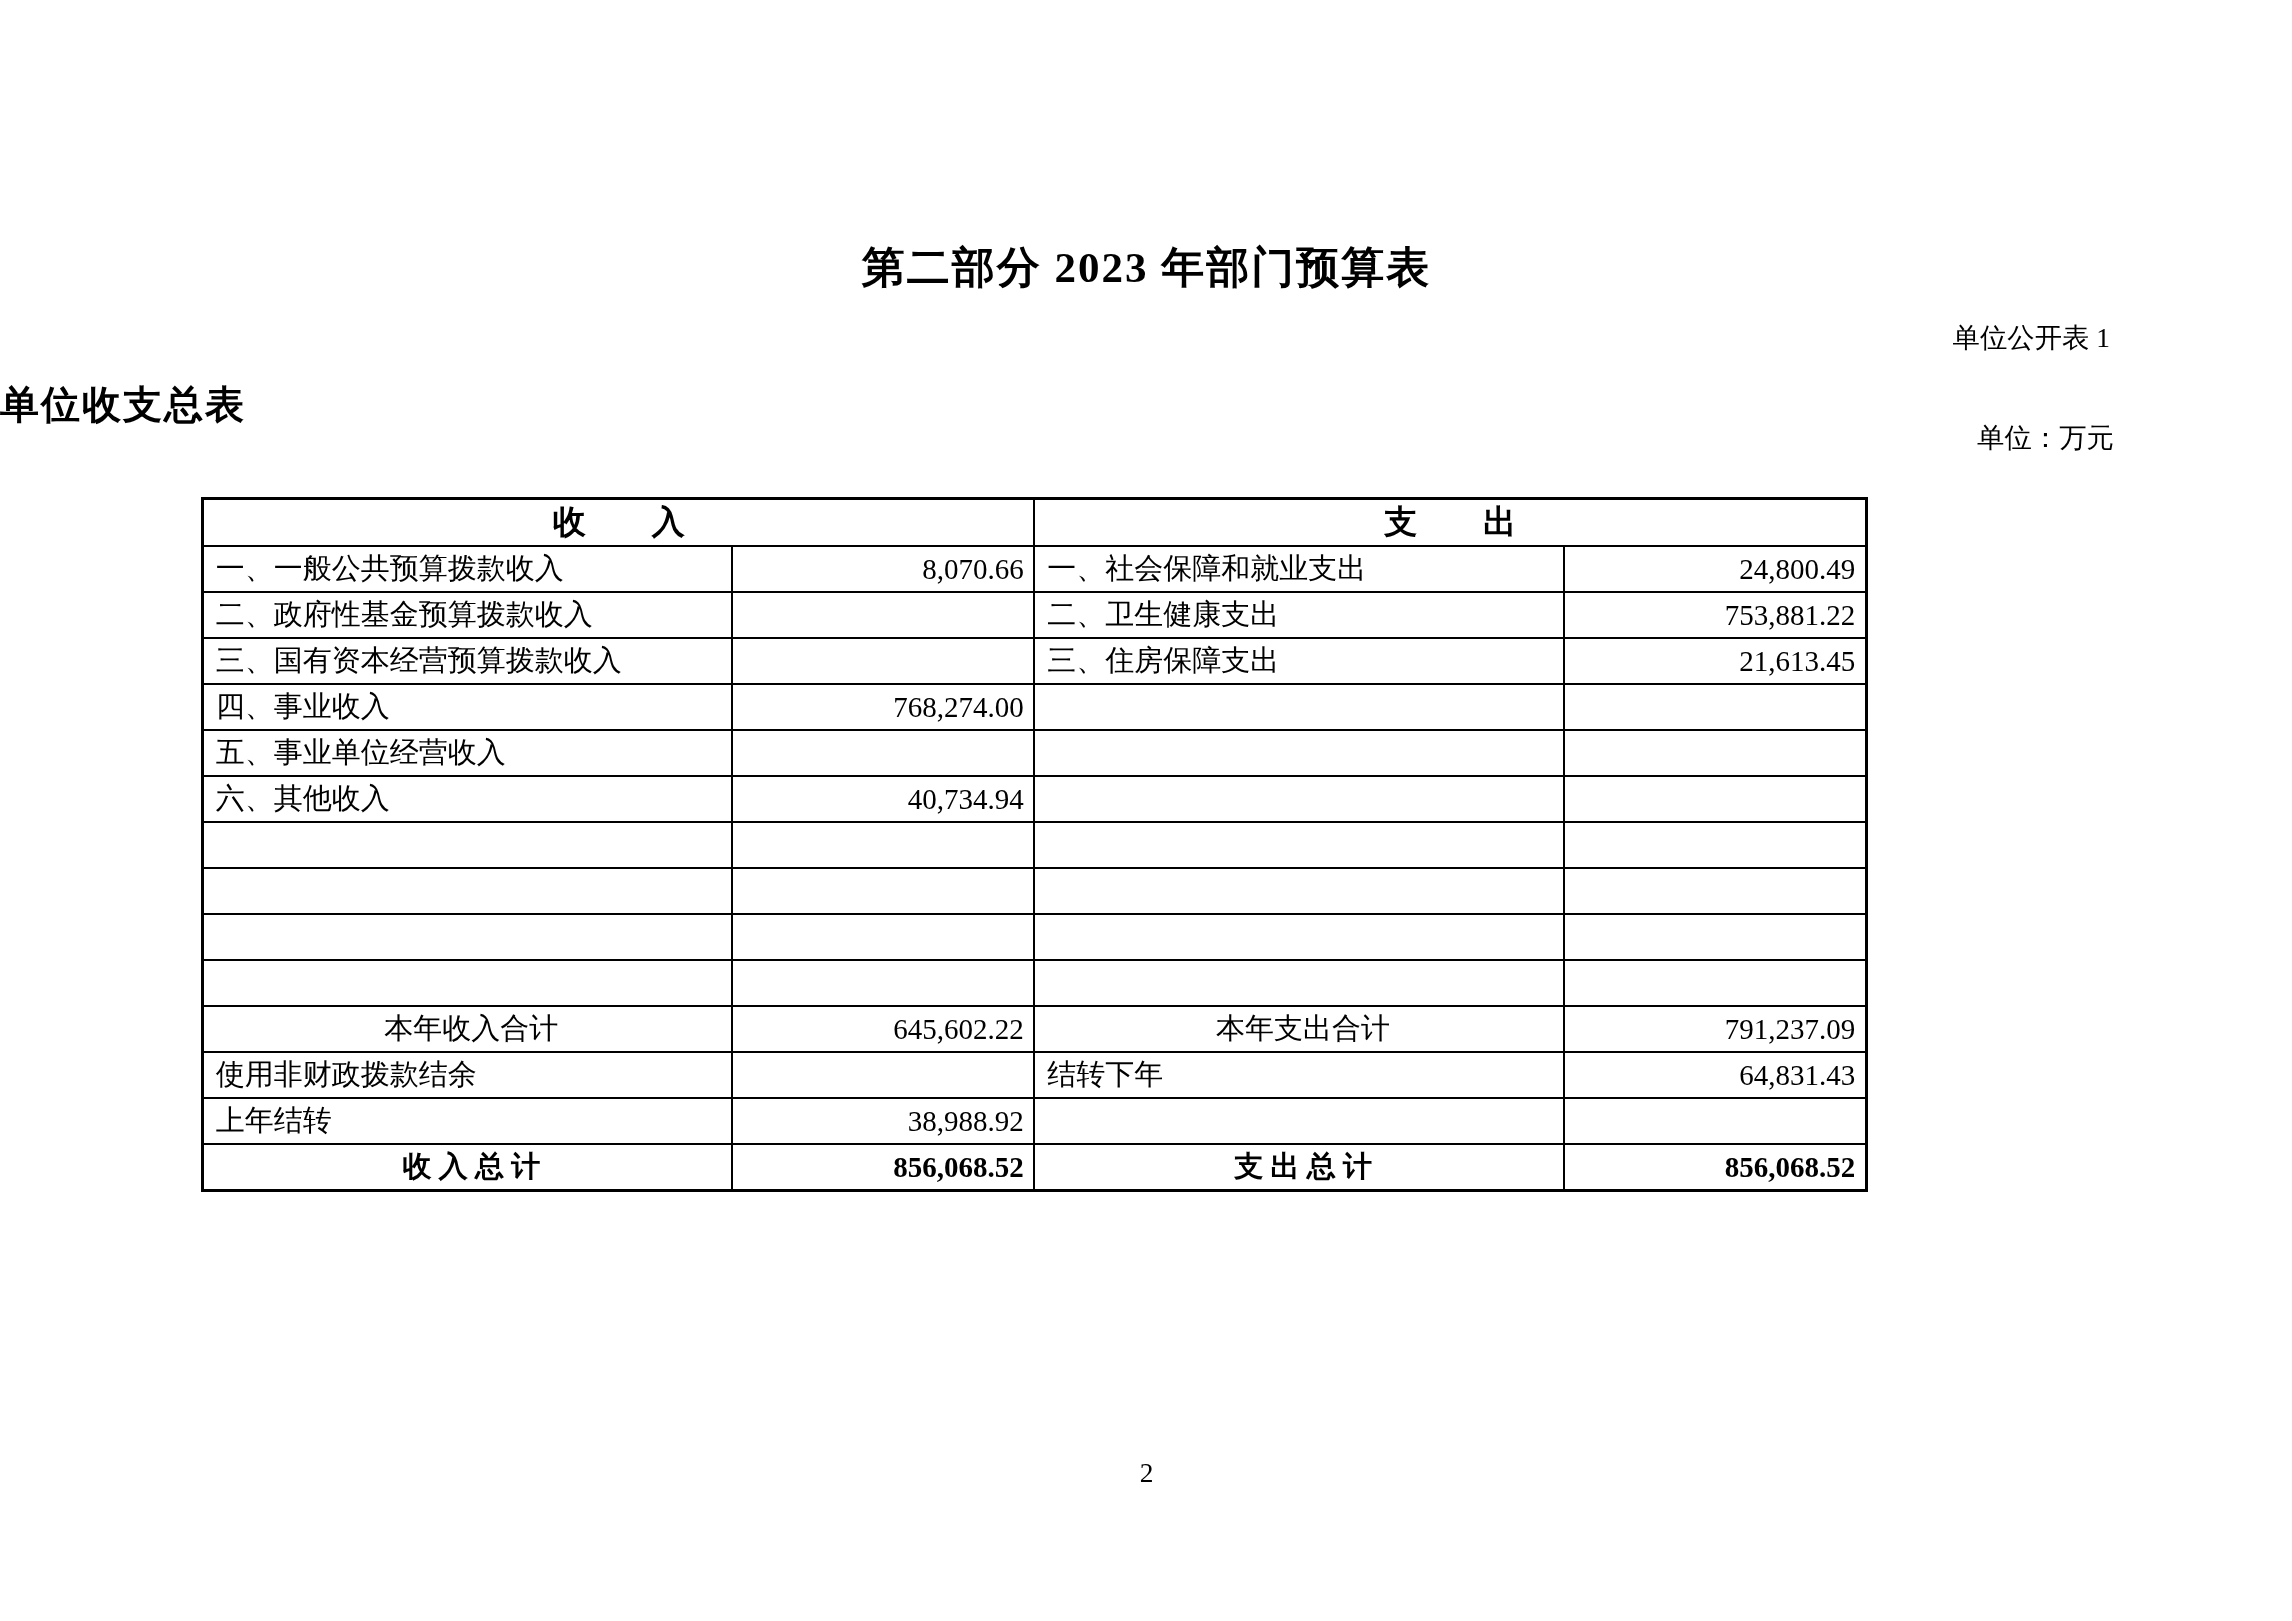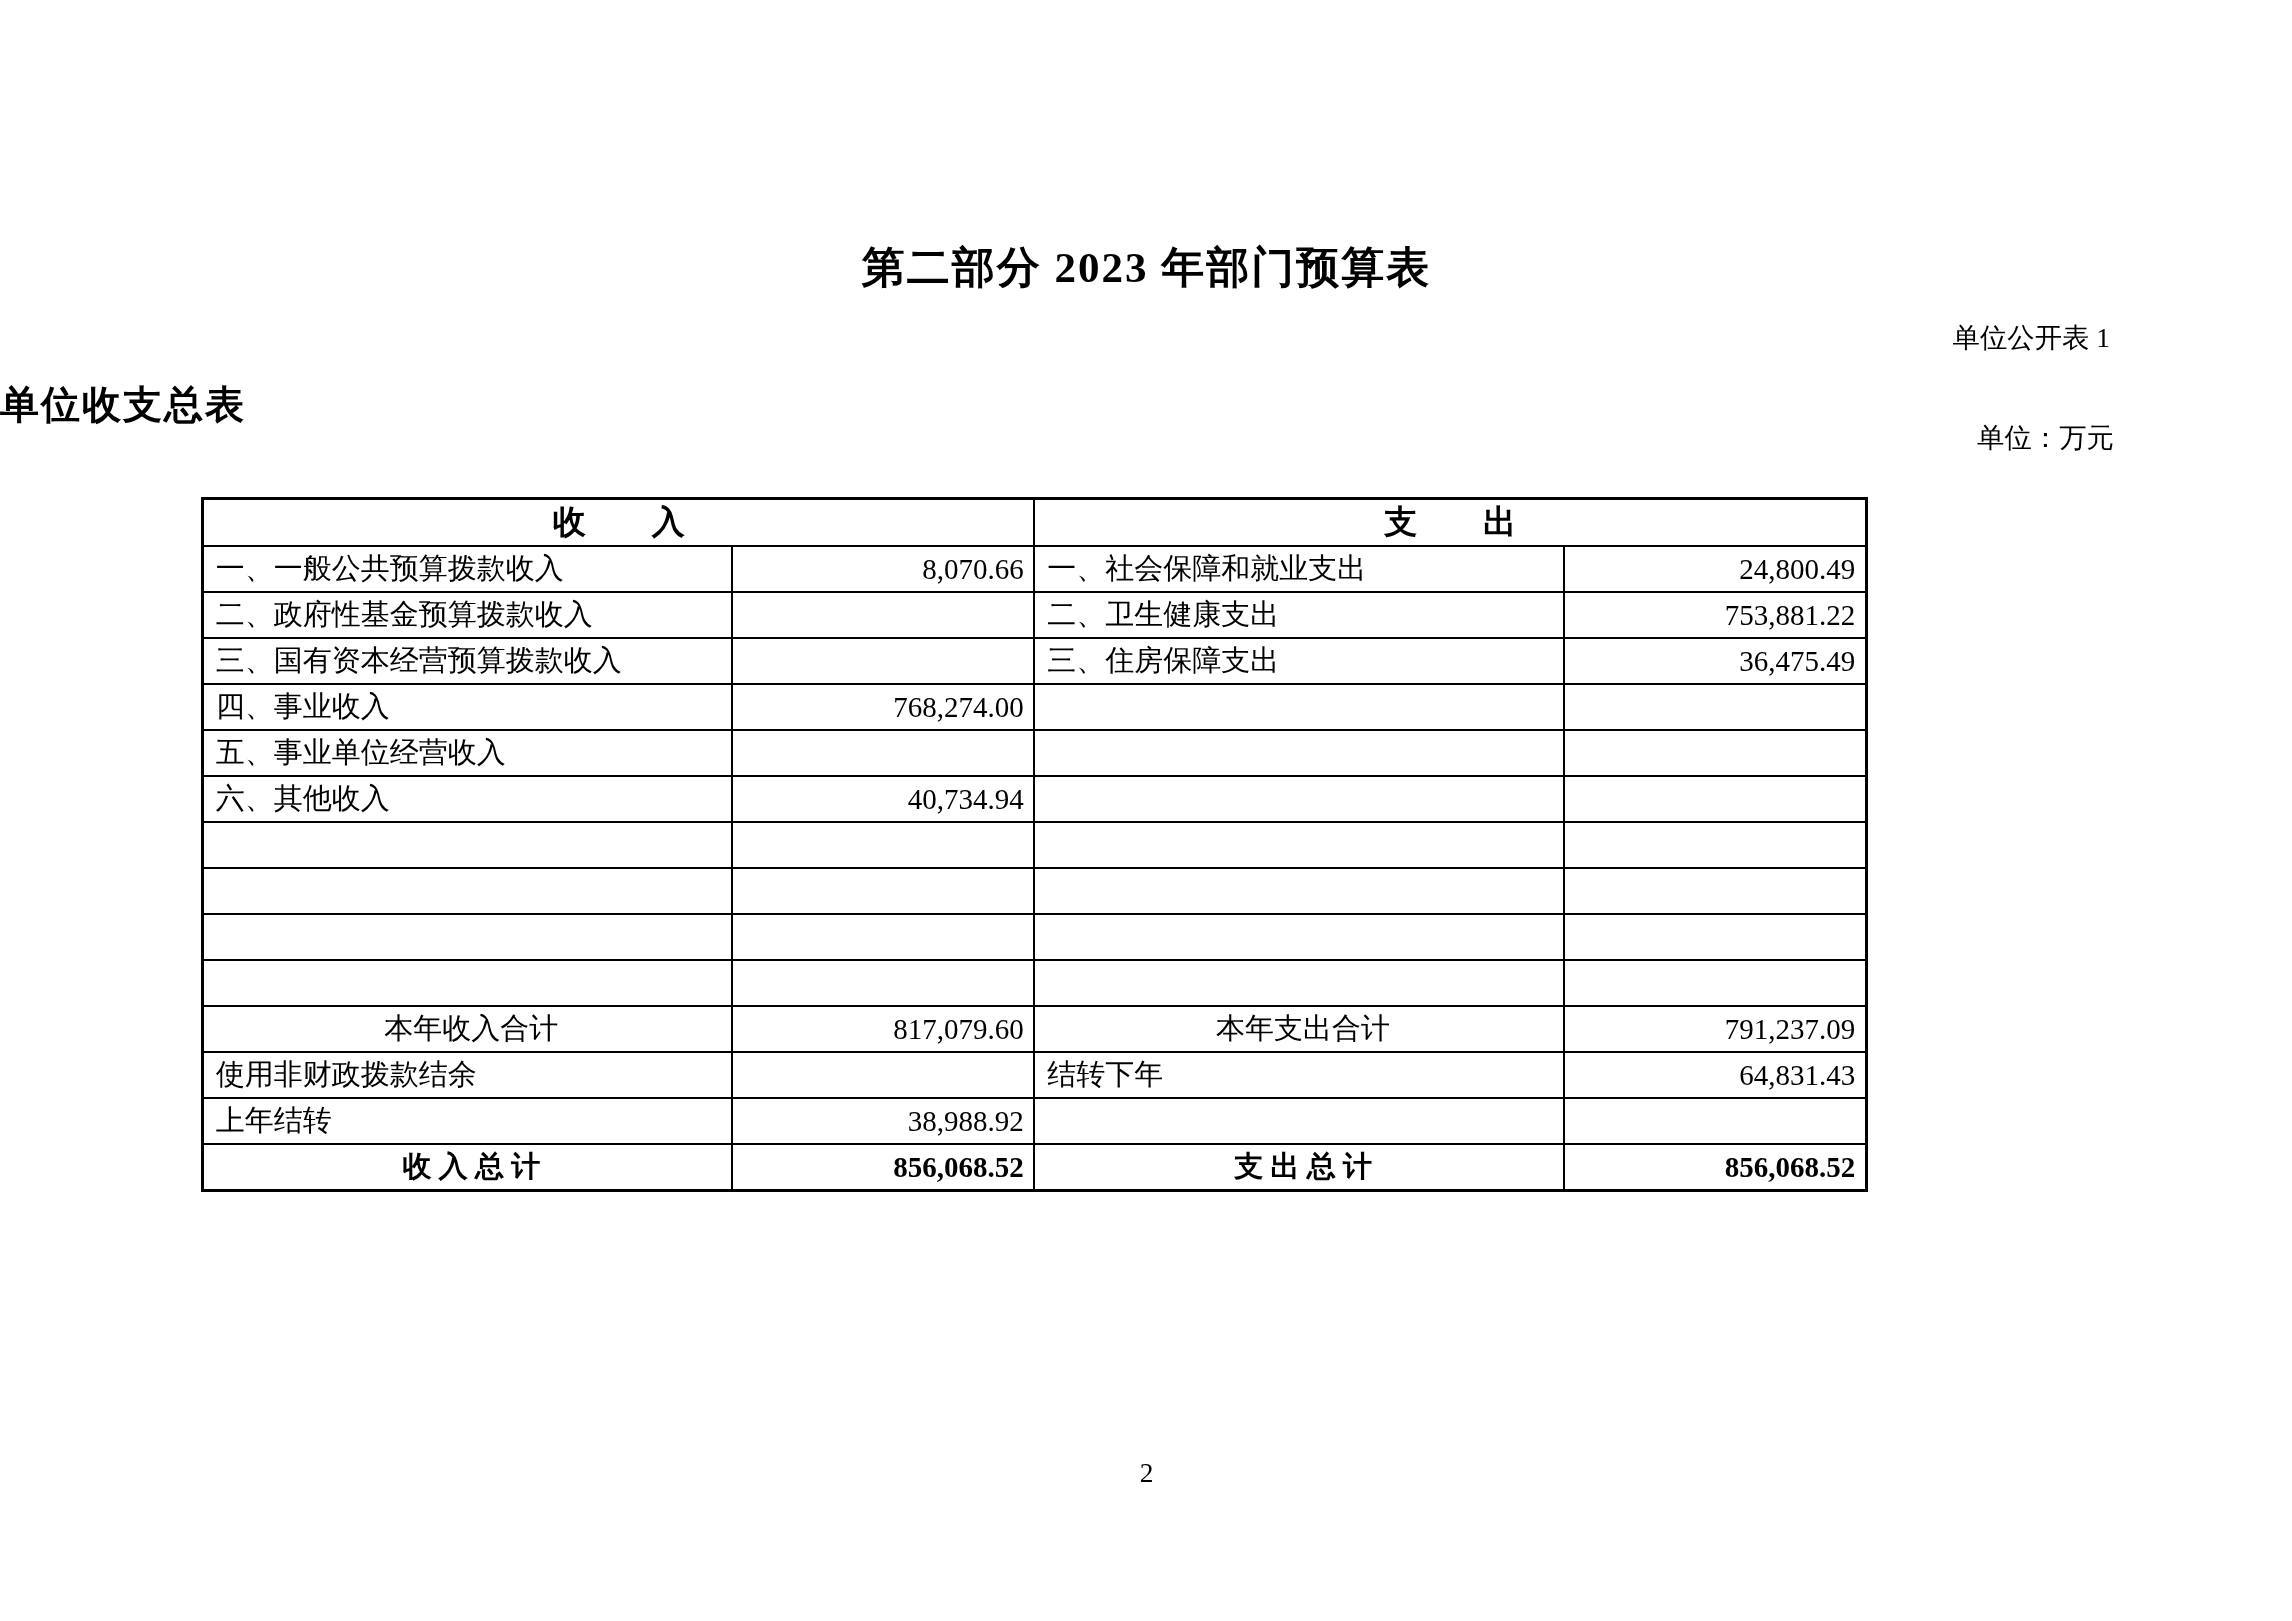--- a/index.html
+++ b/index.html
@@ -89,21 +89,21 @@
     <tr>
       <td class="item">二、政府性基金预算拨款收入</td>
       <td class="value"></td>
       <td class="item">二、卫生健康支出</td>
       <td class="value">753,881.22</td>
     </tr>
     <tr>
       <td class="item">三、国有资本经营预算拨款收入</td>
       <td class="value"></td>
       <td class="item">三、住房保障支出</td>
-      <td class="value">36,475.49</td>
+      <td class="value">21,613.45</td>
     </tr>
     <tr>
       <td class="item">四、事业收入</td>
       <td class="value">768,274.00</td>
       <td class="item"></td>
       <td class="value"></td>
     </tr>
     <tr>
       <td class="item">五、事业单位经营收入</td>
       <td class="value"></td>
@@ -135,21 +135,21 @@
       <td class="value"></td>
     </tr>
     <tr>
       <td class="item"></td>
       <td class="value"></td>
       <td class="item"></td>
       <td class="value"></td>
     </tr>
     <tr class="subtotal-row">
       <td class="item centered">本年收入合计</td>
-      <td class="value">817,079.60</td>
+      <td class="value">645,602.22</td>
       <td class="item centered">本年支出合计</td>
       <td class="value">791,237.09</td>
     </tr>
     <tr>
       <td class="item">使用非财政拨款结余</td>
       <td class="value"></td>
       <td class="item">结转下年</td>
       <td class="value">64,831.43</td>
     </tr>
     <tr>

